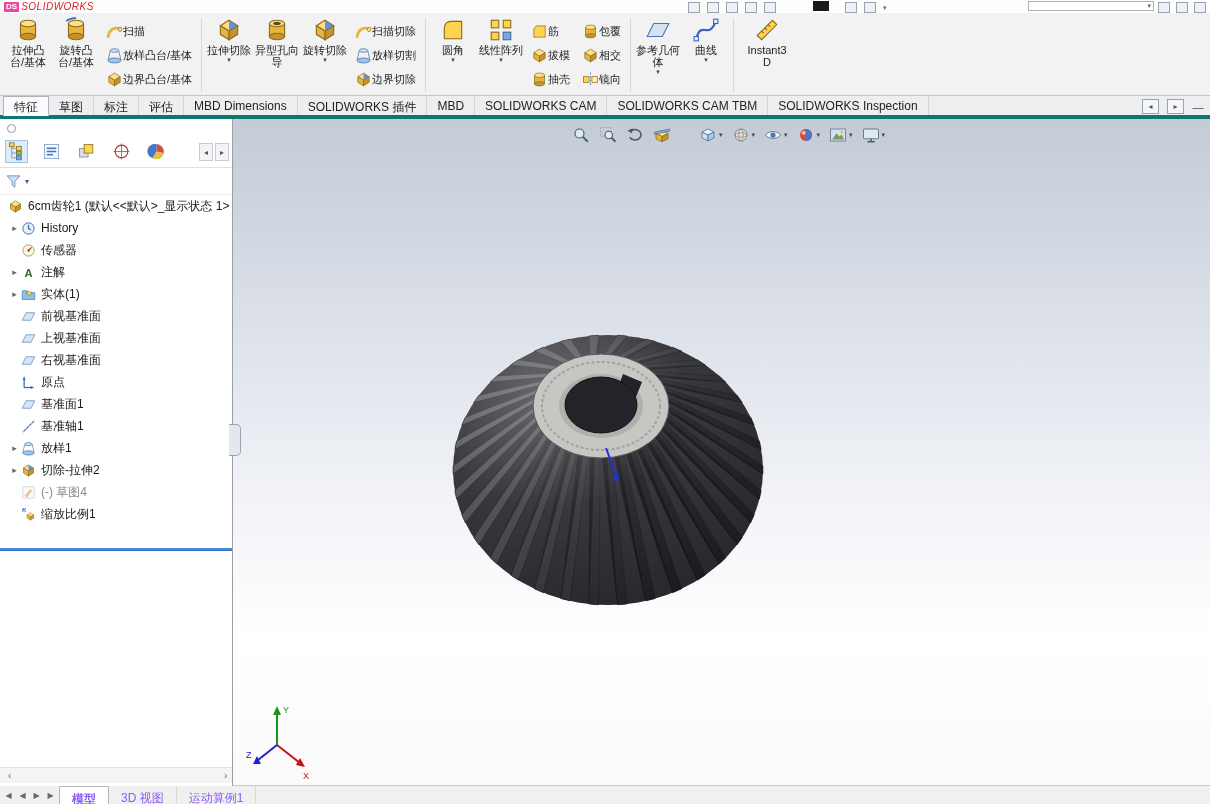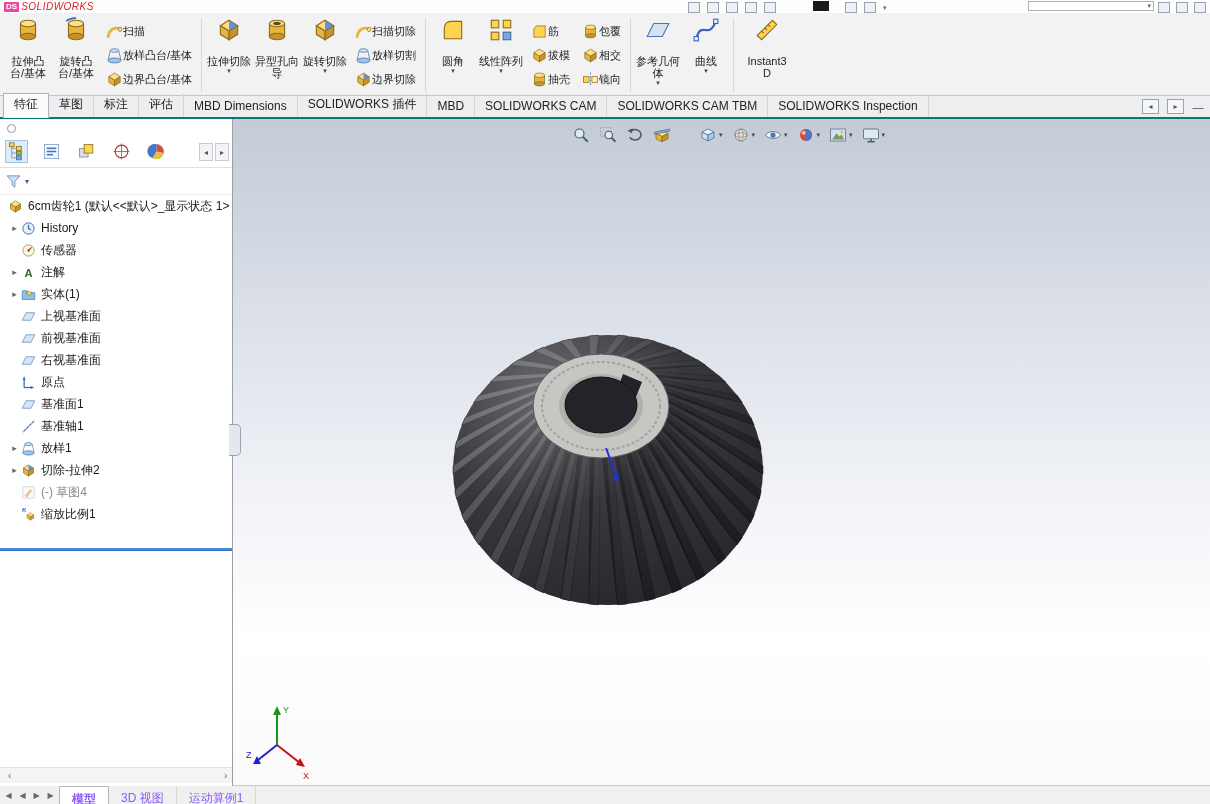--- a/index.html
+++ b/index.html
@@ -21,31 +21,31 @@
   .tb-win{position:absolute;right:4px;top:2px;display:flex;gap:6px}
 
   
   .ribbon{position:absolute;left:0;top:13px;right:0;height:83px;background:#f2f2f2;border-bottom:1px solid #c6c6c6;
           display:flex;align-items:stretch;padding:2px 0 0 4px;box-sizing:border-box}
   .rb-group{display:flex}
   .rb-big{width:48px;background:none;border:0;display:flex;flex-direction:column;align-items:center;
           padding:2px 0 0;font:inherit;color:#1e1e1e}
   .rb-big.wide{width:60px}
   .ic26{width:26px;height:26px;flex:0 0 auto}
-  .rb-big .lbl{font-size:11px;line-height:12px;text-align:center;margin-top:12px;word-break:break-all;max-width:46px}
+  .rb-big .lbl{font-size:11px;line-height:12px;text-align:center;margin-top:1px;word-break:break-all;max-width:46px}
   .arr{font-size:7px;color:#444;line-height:8px}
   .rb-col{display:flex;flex-direction:column;padding-top:4px}
   .rb-sm{background:none;border:0;display:flex;align-items:center;font:inherit;font-size:11px;color:#1e1e1e;
          height:24px;padding:0 6px;white-space:nowrap}
   .ic16{width:17px;height:17px;flex:0 0 auto}
   .rb-sep{width:1px;background:#d8d8d8;margin:3px 3px}
 
   
-  .tabbar{position:absolute;left:0;top:96px;right:0;height:23px;background:#eceef0;border-bottom:2px solid #0f766e;
-          display:flex;align-items:flex-end;padding-left:3px;box-sizing:border-box}
+  .tabbar{position:absolute;left:0;top:96px;right:0;height:23px;background:#eceef0;border-bottom:4px solid #0f766e;
+          display:flex;padding-left:3px;box-sizing:border-box}
   .tab{font-size:12px;color:#222;padding:3px 10px 4px;border-right:1px solid #d6d8da;background:transparent;border:0;
        border-right:1px solid #d6d8da;font-family:inherit}
   .tab.active{background:#fafbfc;border:1px solid #aeb2b6;border-bottom:1px solid #fafbfc;margin-bottom:-1px;padding:2px 10px 4px}
   .tab-right{position:absolute;right:6px;top:3px;display:flex;gap:8px;align-items:center}
   .tr-box{width:15px;height:13px;border:1px solid #9aa4ae;background:#f4f6f8;font-size:8px;color:#556;
           display:flex;align-items:center;justify-content:center}
   .tr-dash{width:12px;height:13px;color:#445;font-size:11px;display:flex;align-items:center;justify-content:center}
 
   
   .left-panel{position:absolute;left:0;top:119px;width:233px;height:667px;background:#fff;border-right:1px solid #9aa0a6;
@@ -570,28 +570,28 @@
         <svg class="ti">
             <use href="#s-bodies"></use>
           </svg>
         <span>实体(1)</span>
       </div>
       <div class="row">
         <span class="tw"></span>
         <svg class="ti">
             <use href="#s-plane"></use>
           </svg>
+        <span>前视基准面</span>
+      </div>
+      <div class="row">
+        <span class="tw"></span>
+        <svg class="ti">
+            <use href="#s-plane"></use>
+          </svg>
         <span>上视基准面</span>
-      </div>
-      <div class="row">
-        <span class="tw"></span>
-        <svg class="ti">
-            <use href="#s-plane"></use>
-          </svg>
-        <span>前视基准面</span>
       </div>
       <div class="row">
         <span class="tw"></span>
         <svg class="ti">
             <use href="#s-plane"></use>
           </svg>
         <span>右视基准面</span>
       </div>
       <div class="row">
         <span class="tw"></span>

